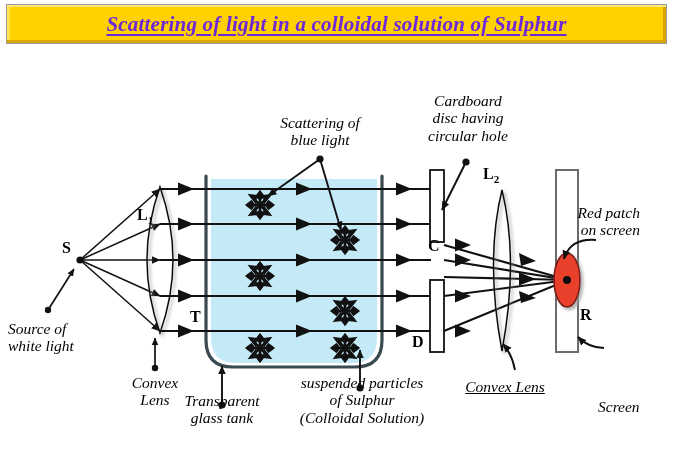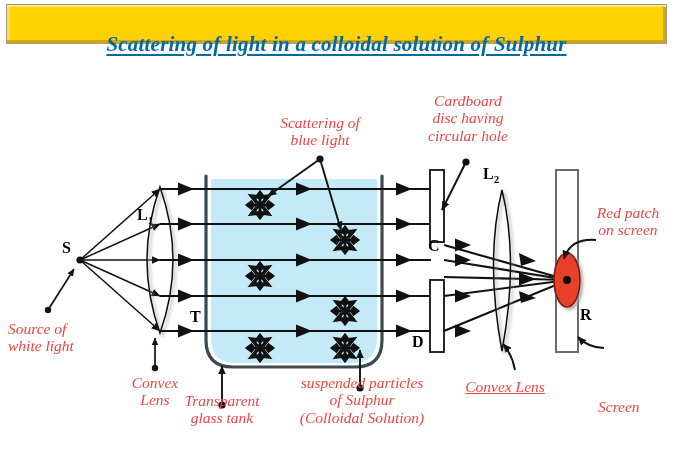--- a/index.html
+++ b/index.html
@@ -11,34 +11,33 @@
     position:absolute; left:6px; top:4px; width:661px; height:40px;
     background:#FFD100;
     border:1px solid #9b9b9b;
     box-sizing:border-box;
     box-shadow:inset 0 2px 0 #ffe873, inset 0 -3px 0 #d9a600,
                inset 3px 0 0 #ffe050, inset -3px 0 0 #d9a600;
   }
   #title-text{
     position:absolute; left:0; top:0; width:100%; height:100%;
     display:flex; align-items:center; justify-content:center;
-    font-style:italic; font-weight:bold; font-size:21px; color:#0369a1;
+    font-style:italic; font-weight:bold; font-size:21px; color:#6d28d9;
     letter-spacing:.2px;
     text-decoration:underline;
     text-underline-offset:3px;
     white-space:nowrap;
-    margin-top:20px;
   }
 
   
   #diagram{position:absolute;left:0;top:48px;width:679px;height:411px;}
   svg{position:absolute;left:0;top:0;}
 
   .lbl{position:absolute;white-space:nowrap;line-height:1.12;}
-  .lbl-italic{font-style:italic;font-size:15.5px;color:#ef4444;text-align:center;}
+  .lbl-italic{font-style:italic;font-size:15.5px;color:#000000;text-align:center;}
   .lbl-bold{font-weight:bold;font-size:16px;color:#000;font-style:normal;}
   .lbl-bold sub{font-size:11px;}
 </style>
 </head>
 <body>
 
 <div id="title-banner">
   <div id="title-text">Scattering of light in a colloidal solution of Sulphur</div>
 </div>
 
@@ -271,21 +270,21 @@
   <div class="lbl lbl-italic" style="left:288px;top:326px;width:148px;">
     <div>suspended particles</div>
     <div>of Sulphur</div>
     <div>(Colloidal Solution)</div>
   </div>
 
   <div class="lbl lbl-italic" style="left:450px;top:330px;width:110px;text-decoration:underline;">
     <div>Convex Lens</div>
   </div>
 
-  <div class="lbl lbl-italic" style="left:588px;top:156px;width:80px;text-align:center;">
+  <div class="lbl lbl-italic" style="left:560px;top:156px;width:80px;text-align:right;">
     <div>Red patch</div>
     <div>on screen</div>
   </div>
 
   <div class="lbl lbl-italic" style="left:598px;top:306px;width:70px;text-align:left;margin-top:44px;">
     <div>Screen</div>
   </div>
 
 </div>
 

